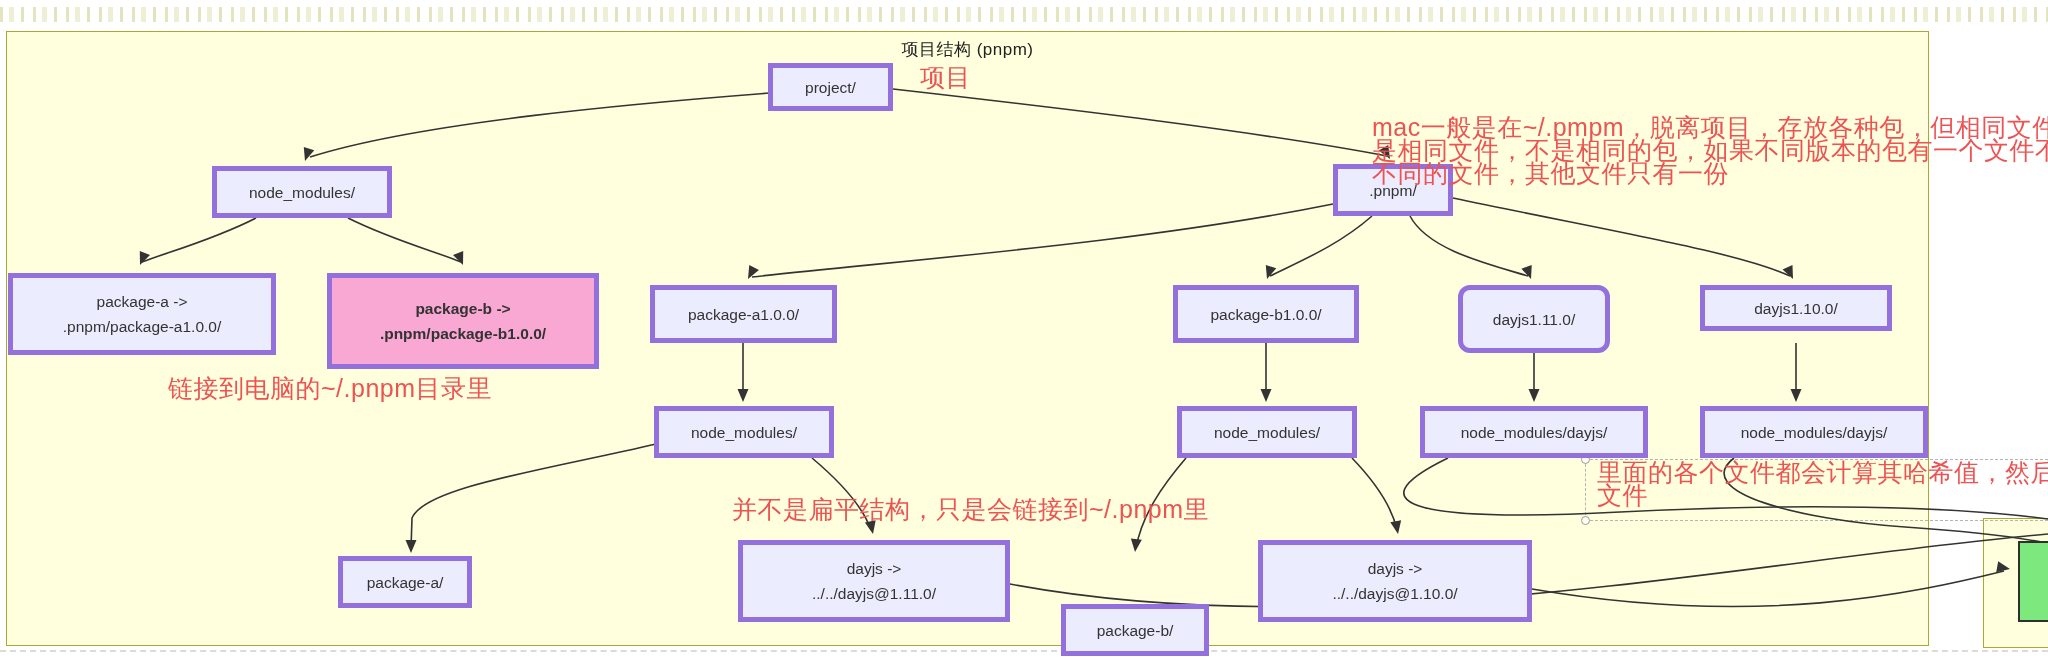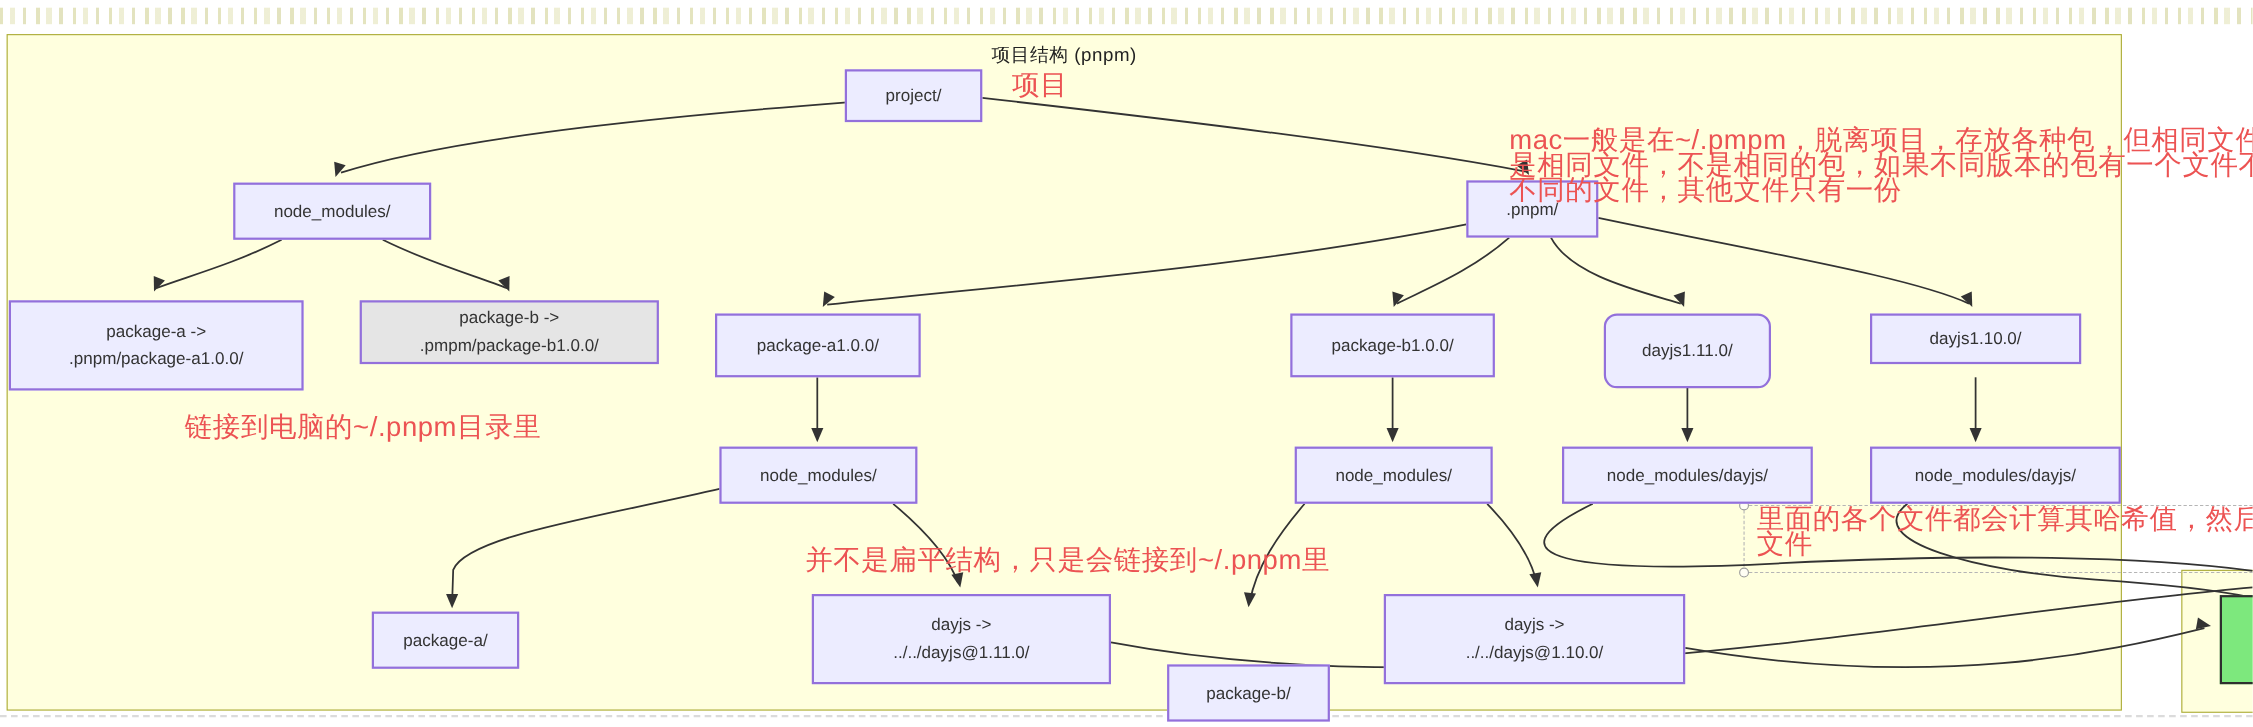--- a/index.html
+++ b/index.html
@@ -22,21 +22,21 @@
     border-top:2px dashed rgba(175,175,175,.45);
   }
   .cluster{
     position:absolute;background:#ffffde;border:1.5px solid #aaaa33;box-sizing:border-box;
   }
   .cluster-title{
     position:absolute;left:0;top:6px;width:100%;text-align:center;
     font-size:17px;color:#222;letter-spacing:.5px;
   }
   .node{
-    position:absolute;background:#ECECFF;border:2px solid #8b5cf6;box-sizing:border-box;
+    position:absolute;background:#ECECFF;border:5px solid #8b5cf6;box-sizing:border-box;
     color:#333;font-size:15.5px;display:flex;flex-direction:column;
     align-items:center;justify-content:center;line-height:25px;text-align:center;
     white-space:nowrap;
   }
   .annotation{
     position:absolute;color:#ec5353;font-size:25px;line-height:23px;
     white-space:pre;letter-spacing:.5px;
   }
   .store-file{
     position:absolute;background:#7de87d;border:2.5px solid #2f2f2f;box-sizing:border-box;
@@ -115,23 +115,23 @@
       <div class="node" style="left: 212px; top: 166px; width: 180px; height: 52px; background: rgb(236, 236, 255); border-color: rgb(147, 112, 219);">
         <div>node_modules/</div>
       </div>
       <div class="node" style="left: 1333px; top: 164px; width: 120px; height: 52px; background: rgb(236, 236, 255); border-color: rgb(147, 112, 219);">
         <div>.pnpm/</div>
       </div>
       <div class="node" style="left: 8px; top: 273px; width: 268px; height: 82px; background: rgb(236, 236, 255); border-color: rgb(147, 112, 219);">
         <div>package-a -&gt;</div>
         <div>.pnpm/package-a1.0.0/</div>
       </div>
-      <div class="node" style="left: 327px; top: 273px; width: 272px; height: 58px; background: #e5e5e5; border-color: rgb(147, 112, 219);">
+      <div class="node" style="left: 327px; top: 273px; width: 272px; height: 96px; background: #f9a8d4; border-color: rgb(147, 112, 219); font-weight: bold;">
         <div>package-b -&gt;</div>
-        <div>.pmpm/package-b1.0.0/</div>
+        <div>.pnpm/package-b1.0.0/</div>
       </div>
       <div class="node" style="left: 650px; top: 285px; width: 187px; height: 58px; background: rgb(236, 236, 255); border-color: rgb(147, 112, 219);">
         <div>package-a1.0.0/</div>
       </div>
       <div class="node" style="left: 1173px; top: 285px; width: 186px; height: 58px; background: rgb(236, 236, 255); border-color: rgb(147, 112, 219);">
         <div>package-b1.0.0/</div>
       </div>
       <div class="node" style="left: 1458px; top: 285px; width: 152px; height: 68px; background: rgb(236, 236, 255); border-color: rgb(147, 112, 219); border-radius: 12px;">
         <div>dayjs1.11.0/</div>
       </div>

